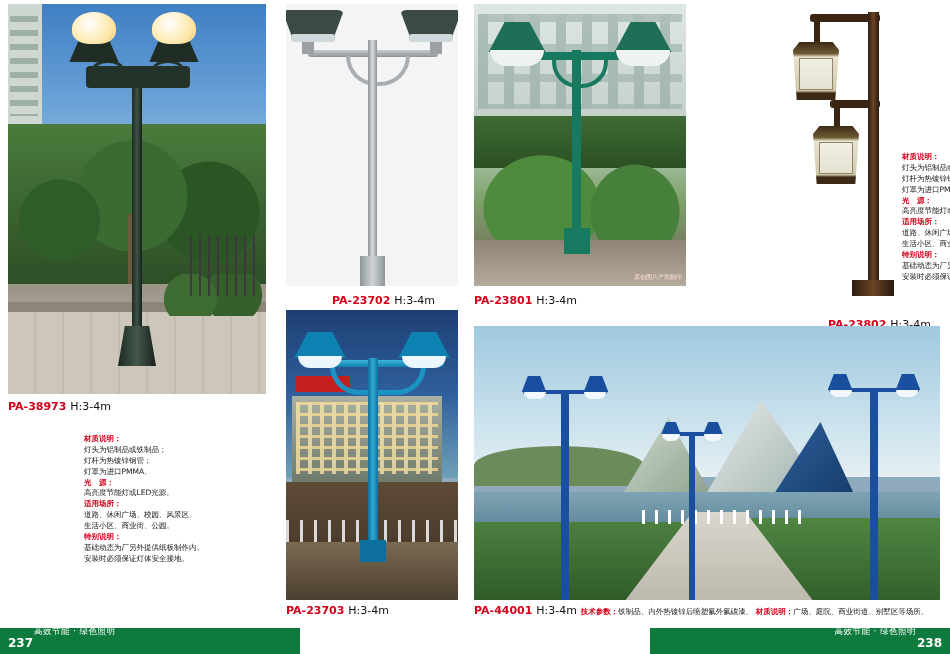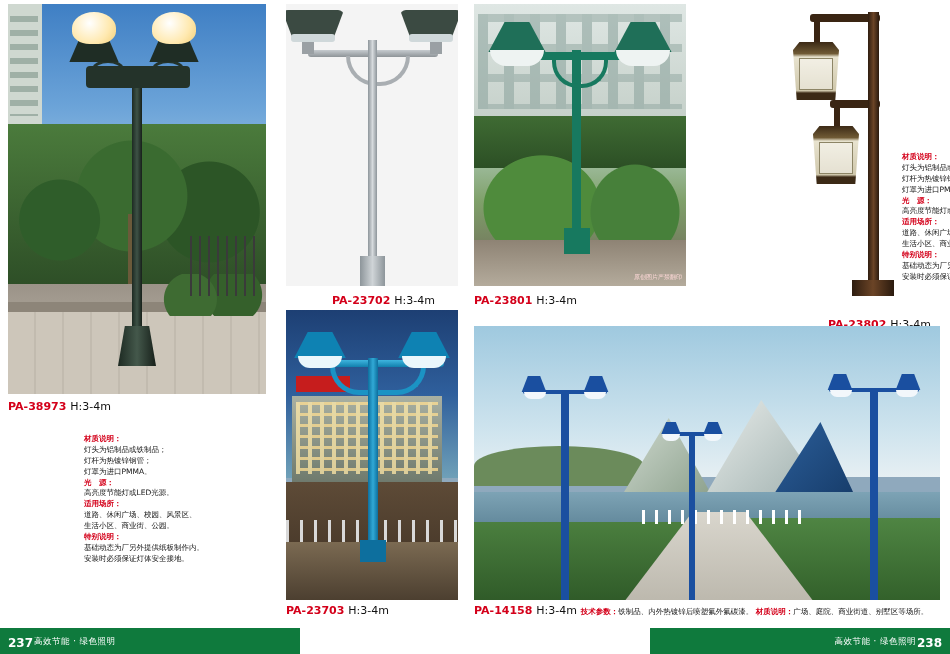--- a/index.html
+++ b/index.html
@@ -20,21 +20,21 @@
   
   .spec{position:absolute;font-size:7.5px;line-height:1.45;color:#111;width:160px;}
   .spec .hd{color:#d4001a;font-weight:bold;}
   .spec p{margin:0;}
 
   
   .footer{position:absolute;bottom:0;left:0;width:950px;height:26px;}
   .fleft{position:absolute;left:0;bottom:0;width:300px;height:26px;background:#0f7a3d;}
   .fright{position:absolute;right:0;bottom:0;width:300px;height:26px;background:#0f7a3d;}
   .pno{position:absolute;bottom:4px;font-size:12px;font-weight:bold;color:#fff;}
-  .ftxt{position:absolute;bottom:6px;font-size:8.5px;color:#ffffff;letter-spacing:.5px;}
+  .ftxt{position:absolute;bottom:16px;font-size:8.5px;color:#ffffff;letter-spacing:.5px;}
 
   
   #ph1{left:8px;top:4px;width:258px;height:390px;}
   #ph1 .sky{position:absolute;left:0;top:0;width:100%;height:58%;
     background:linear-gradient(#3f7fc4 0%,#6ba3d8 45%,#b9d6ea 100%);}
   #ph1 .bldL{position:absolute;left:0;top:0;width:34px;height:150px;background:#cfd8d0;}
   #ph1 .bldL:after{content:"";position:absolute;left:2px;top:12px;width:28px;height:100px;
     background:repeating-linear-gradient(#9fb0a6 0 6px,#cfd8d0 6px 14px);}
   #ph1 .trees{position:absolute;left:0;top:120px;width:100%;height:160px;
     background:radial-gradient(circle at 20% 60%,#2f5d2a 0 40px,transparent 41px),
@@ -378,21 +378,21 @@
       <div class="p" style="top:28px;height:214px;width:8px;"></div>
       <div class="a" style="top:28px;width:90px;"></div>
       <div class="hd" style="left:0;top:14px;width:28px;height:16px;"></div>
       <div class="hd" style="right:0;top:14px;width:28px;height:16px;"></div>
       <div class="gl" style="left:4px;top:30px;width:22px;"></div>
       <div class="gl" style="right:4px;top:30px;width:22px;"></div>
     </div>
   </div>
 
   <div class="cap" id="cap6">
-    <span>PA-14158</span>
+    <span>PA-44001</span>
     <span class="h">H:3-4m</span>
     <span class="tech">
       <b>技术参数：</b><span>铁制品、内外热镀锌后喷塑氟外氟碳漆。</span>
       <b>材质说明：</b><span>广场、庭院、商业街道、别墅区等场所。</span>
     </span>
   </div>
 
   <div class="footer">
     <div class="fleft"></div>
     <div class="fright"></div>

